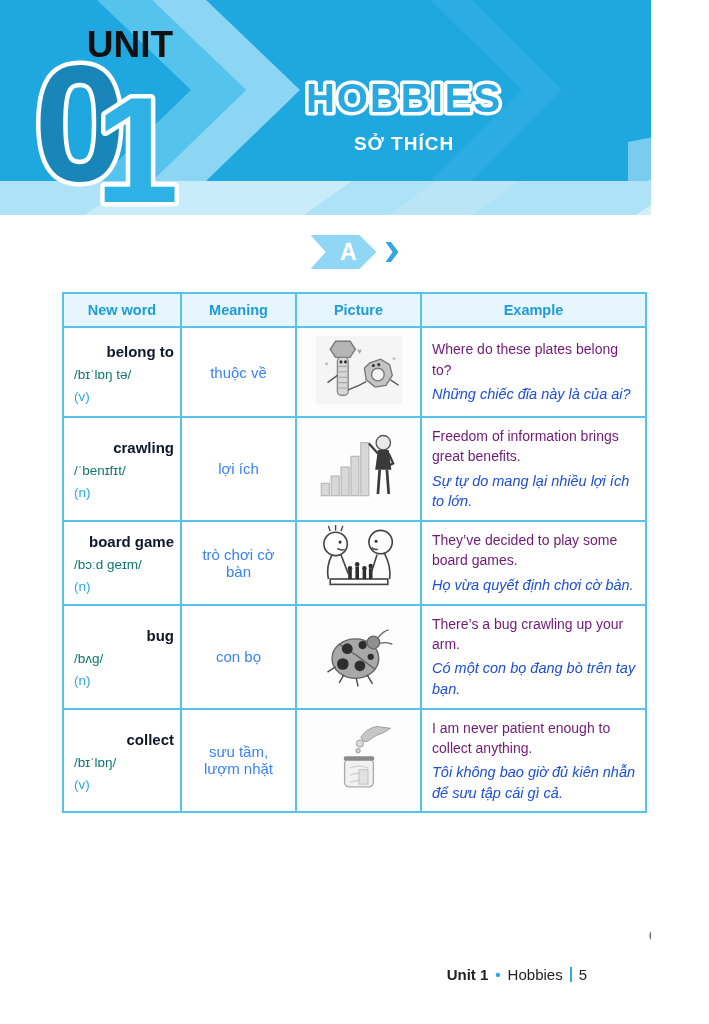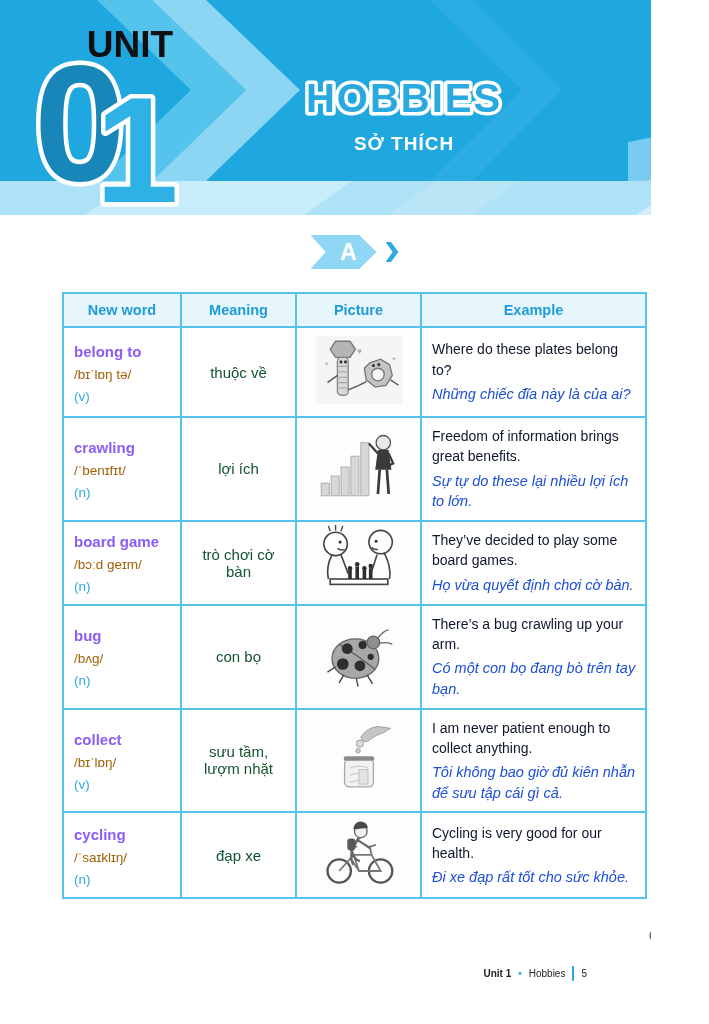--- a/index.html
+++ b/index.html
@@ -26,35 +26,35 @@
   table.vocab { position:absolute; left:62px; top:292px; width:583px;
     border-collapse:collapse; table-layout:fixed; }
   table.vocab th, table.vocab td { border:2px solid #55C3EA; }
   table.vocab th { background:#E7F6FD; color:#1E9CD8; font-size:14.5px;
     font-weight:bold; height:34px; text-align:center; }
   #vocab-tbody tr:nth-child(1){height:90px} #vocab-tbody tr:nth-child(2){height:90px}
   #vocab-tbody tr:nth-child(3){height:84px} #vocab-tbody tr:nth-child(4){height:80px}
   #vocab-tbody tr:nth-child(5){height:90px} #vocab-tbody tr:nth-child(6){height:86px}
   #vocab-tbody tr:nth-child(7){height:77px}
   td.c-word { padding:8px 6px 6px 10px; vertical-align:middle; }
-  .word { color:#8b5cf6; font-weight:bold; font-size:15px; margin-bottom:7px; }
-  .ipa  { color:#a16207; font-size:13.5px; margin-bottom:7px; }
+  .word { color:#0f172a; font-weight:bold; font-size:15px; margin-bottom:7px;text-align:right; }
+  .ipa  { color:#0f766e; font-size:13.5px; margin-bottom:7px; }
   .pos  { color:#2FA9DC; font-size:13.5px; }
-  td.c-meaning { text-align:center; vertical-align:middle; color:#14532d;
+  td.c-meaning { text-align:center; vertical-align:middle; color:#3b82f6;
     font-size:15px; padding:4px 8px; }
   td.c-pic { text-align:center; vertical-align:middle; background:#fdfdfd; }
   svg.pic { width:98px; height:72px; }
   td.c-ex { padding:8px 8px 8px 10px; vertical-align:middle; }
-  .ex-en { color:#0f172a; font-size:14px; line-height:1.45; margin-bottom:4px; }
+  .ex-en { color:#701a75; font-size:14px; line-height:1.45; margin-bottom:4px; }
   .ex-vi { color:#1d4ed8; font-style:italic; font-size:14.5px; line-height:1.42; }
 
   
   .pebbles { position:absolute; left:645px; top:925px; }
   footer.page-footer { position:absolute; top:966px; right:64px;
-    display:flex; align-items:center; gap:7px; font-size:10px; color:#232323; }
+    display:flex; align-items:center; gap:7px; font-size:15px; color:#232323; }
   .f-unit { font-weight:bold; }
   .f-dot { color:#29ABE2; font-weight:bold; }
   .f-bar { width:2px; height:15px; background:#29ABE2; }
 
   .sym-defs { position:absolute; width:0; height:0; overflow:hidden; }
 </style>
 </head>
 <body>
 
 <div class="page">
@@ -127,21 +127,21 @@
       <div class="pos">(n)</div>
     </td>
     <td class="c-meaning">lợi ích</td>
     <td class="c-pic">
       <svg class="pic" viewBox="0 0 100 80">
               <use href="#pic-man-with-bar-chart"></use>
             </svg>
     </td>
     <td class="c-ex">
       <div class="ex-en">Freedom of information brings great benefits.</div>
-      <div class="ex-vi">Sự tự do these lại nhiều lợi ích to lớn.</div>
+      <div class="ex-vi">Sự tự do mang lại nhiều lợi ích to lớn.</div>
     </td>
   </tr>
 
   <tr>
     <td class="c-word">
       <div class="word">board game</div>
       <div class="ipa">/bɔːd geɪm/</div>
       <div class="pos">(n)</div>
     </td>
     <td class="c-meaning">trò chơi cờ bàn</td>
@@ -186,37 +186,20 @@
       <svg class="pic" viewBox="0 0 100 80">
               <use href="#pic-jar-collection"></use>
             </svg>
     </td>
     <td class="c-ex">
       <div class="ex-en">I am never patient enough to collect anything.</div>
       <div class="ex-vi">Tôi không bao giờ đủ kiên nhẫn để sưu tập cái gì cả.</div>
     </td>
   </tr>
 
-  <tr>
-    <td class="c-word">
-      <div class="word">cycling</div>
-      <div class="ipa">/ˈsaɪklɪŋ/</div>
-      <div class="pos">(n)</div>
-    </td>
-    <td class="c-meaning">đạp xe</td>
-    <td class="c-pic">
-      <svg class="pic" viewBox="0 0 100 80">
-              <use href="#pic-boy-cycling"></use>
-            </svg>
-    </td>
-    <td class="c-ex">
-      <div class="ex-en">Cycling is very good for our health.</div>
-      <div class="ex-vi">Đi xe đạp rất tốt cho sức khỏe.</div>
-    </td>
-  </tr>
 </tbody>
   </table>
 
   <svg class="pebbles" width="48" height="42" viewBox="0 0 48 42">
     <ellipse cx="13" cy="10" rx="8" ry="6.5" fill="#fff" stroke="#666" stroke-width="1.4" transform="rotate(-15 13 10)"></ellipse>
     <ellipse cx="32" cy="14" rx="7" ry="6" fill="#fff" stroke="#666" stroke-width="1.4"></ellipse>
     <ellipse cx="17" cy="27" rx="9" ry="7" fill="#fff" stroke="#666" stroke-width="1.4" transform="rotate(-10 17 27)"></ellipse>
     <ellipse cx="11" cy="9" rx="2.5" ry="1.8" fill="none" stroke="#999" stroke-width="1"></ellipse>
     <ellipse cx="30" cy="12" rx="2.2" ry="1.6" fill="none" stroke="#999" stroke-width="1"></ellipse>
     <ellipse cx="14" cy="25" rx="2.6" ry="1.9" fill="none" stroke="#999" stroke-width="1"></ellipse>

